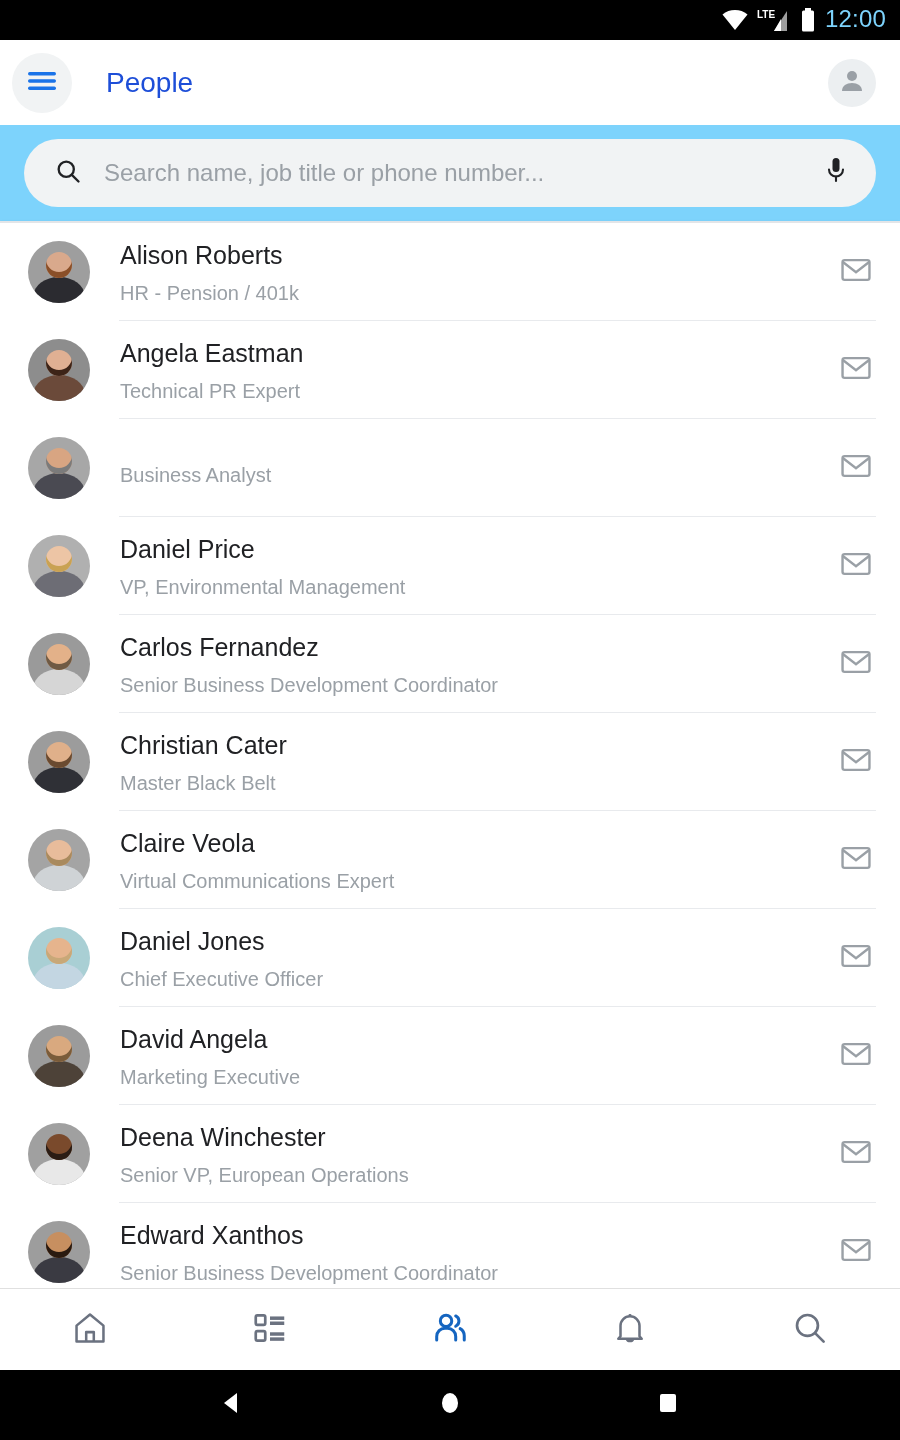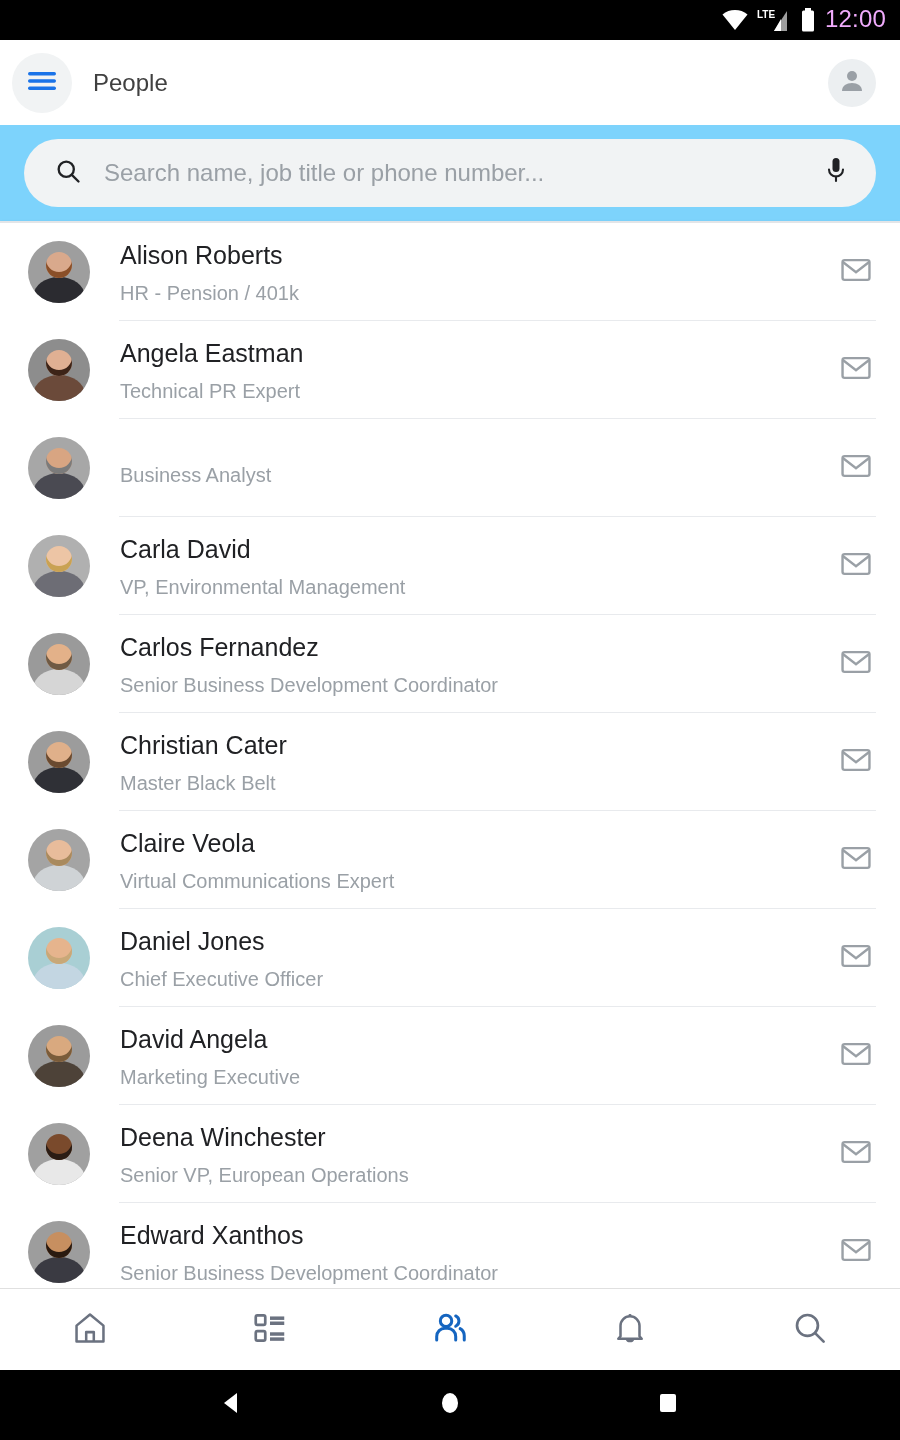--- a/index.html
+++ b/index.html
@@ -6,37 +6,37 @@
   html, body {
     width:900px; height:1440px;
     background:#ffffff;
     font-family:"Liberation Sans", sans-serif;
     overflow:hidden;
   }
   .phone { width:900px; height:1440px; display:flex; flex-direction:column; background:#fff; }
 
   
   .statusbar {
-    height:40px; background:#000; color:#f0abfc;
+    height:40px; background:#000; color:#7dd3fc;
     display:flex; align-items:center; justify-content:flex-end;
     padding-right:14px; gap:9px; flex:0 0 40px;
   }
   .statusbar svg { display:block; }
   .clock { font-size:24px; letter-spacing:.2px; font-weight:400; line-height:1; padding-bottom:2px; }
 
   
   .appbar {
     height:85px; flex:0 0 85px; background:#fff;
     display:flex; align-items:center; padding:0 24px 0 12px;
   }
   .menu-btn {
     width:60px; height:60px; border-radius:50%; background:#f1f3f4;
     display:flex; align-items:center; justify-content:center; flex:0 0 60px;
   }
-  .page-title { font-size:24px; color:#404040; margin-left:21px; flex:1; font-weight:400; }
+  .page-title { font-size:28px; color:#1d4ed8; margin-left:34px; flex:1; font-weight:400; }
   .avatar-btn {
     width:48px; height:48px; border-radius:50%; background:#eceff1;
     display:flex; align-items:center; justify-content:center; flex:0 0 48px;
   }
 
   
   .search-wrap { flex:0 0 96px; padding:0 24px; background:#7dd3fc;
                  display:flex; align-items:center; }
   .searchbar {
     width:100%; height:68px; background:#f1f3f4; border-radius:34px;
@@ -196,21 +196,21 @@
             </svg></span>
         </div>
         <div class="row-sep"></div>
       </div>
       <div class="row">
         <div class="pic" style="background:#b0b0b0">
           <div class="body" style="background:#6d6d75"></div>
           <div class="head" style="background:#edc5a5;box-shadow:0 -6px 0 #c9a253 inset"></div>
         </div>
         <div class="info">
-          <div class="name">Carla David</div>
+          <div class="name">Daniel Price</div>
           <div class="job">VP, Environmental Management</div>
         </div>
         <div class="mail">
           <span><svg width="34" height="34" viewBox="0 0 24 24" fill="none" stroke="#9aa0a6" stroke-width="1.7">
               <rect x="2.5" y="5" width="19" height="14" rx="1.5"></rect>
               <path d="M2.5 6.2 L12 13.5 L21.5 6.2"></path>
             </svg></span>
         </div>
         <div class="row-sep"></div>
       </div>

